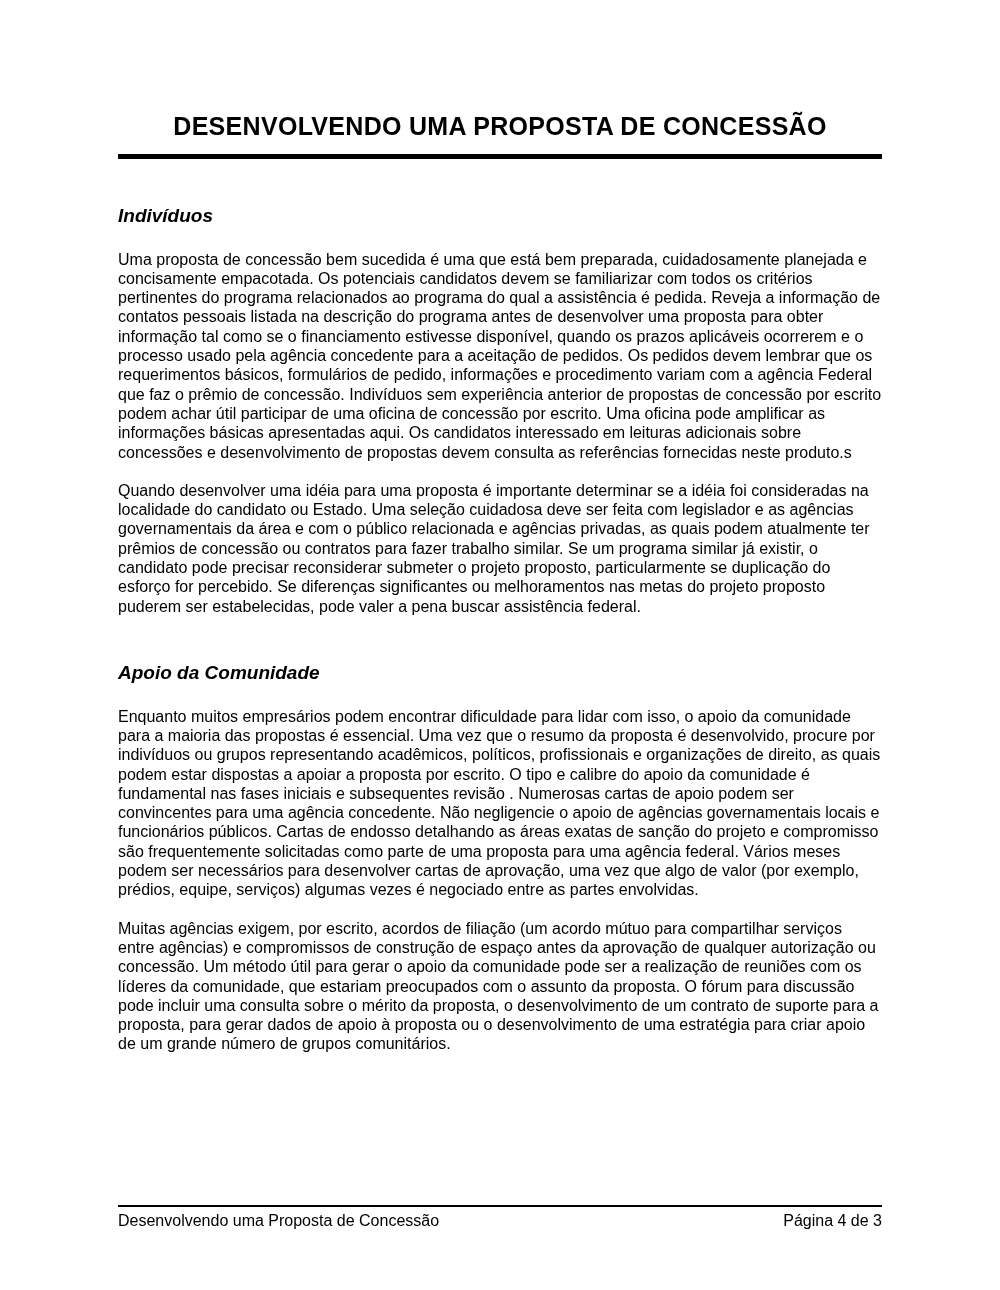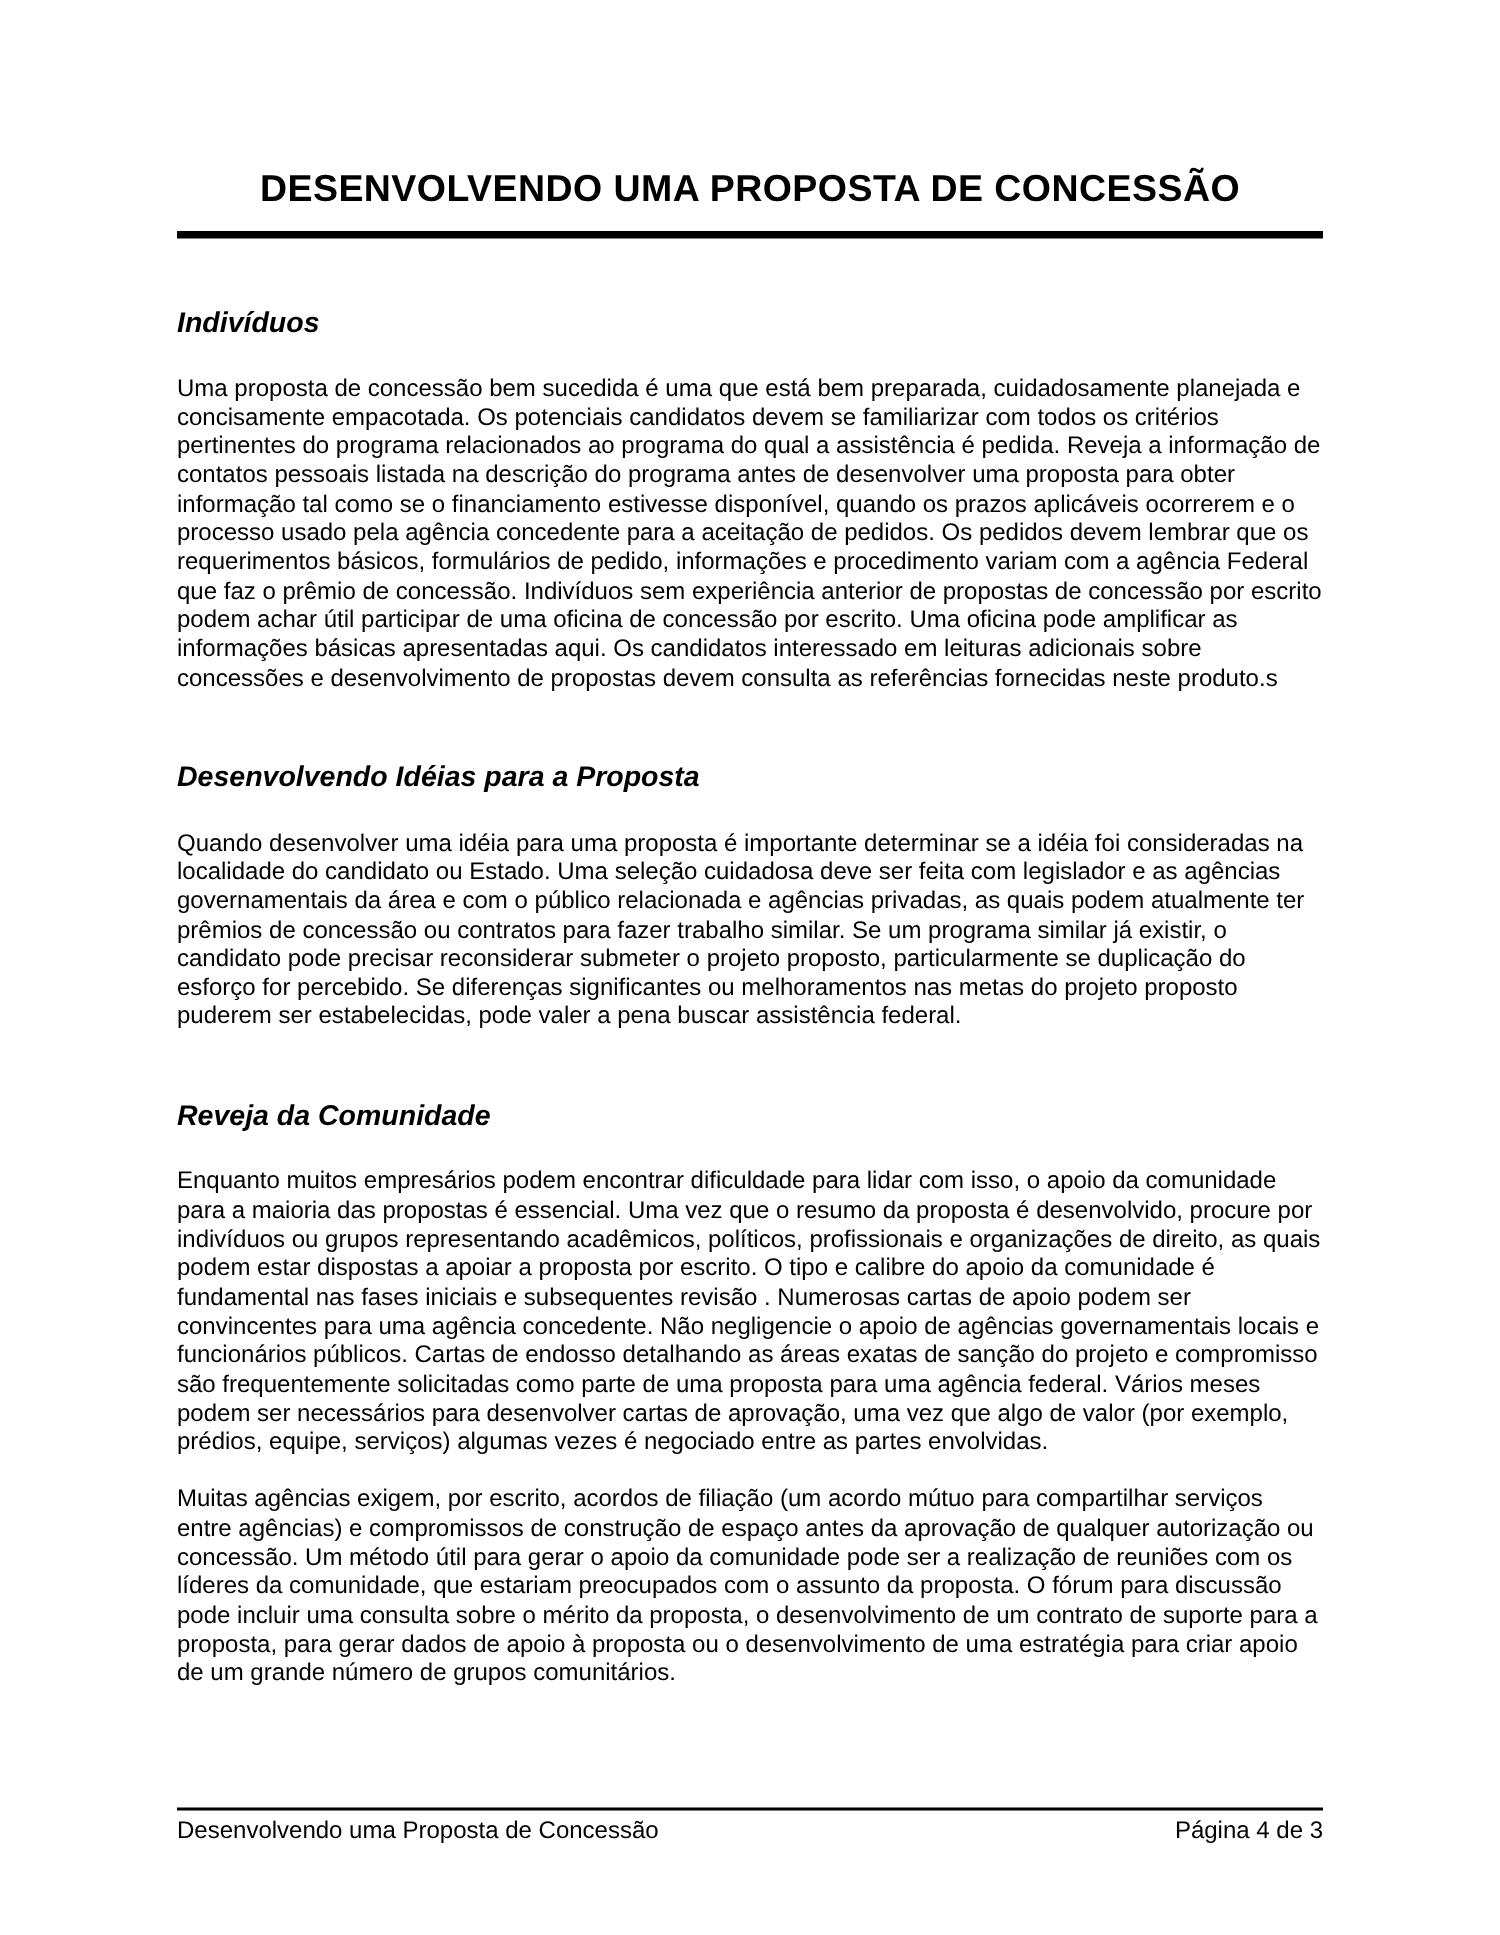--- a/index.html
+++ b/index.html
@@ -74,26 +74,25 @@
 
     <h1 class="doc-title">DESENVOLVENDO UMA PROPOSTA DE CONCESSÃO</h1>
     <div class="title-rule"></div>
 
     <section>
       <h2 class="section-heading">Indivíduos</h2>
       <p class="body-par">Uma proposta de concessão bem sucedida é uma que está bem preparada, cuidadosamente planejada e concisamente empacotada. Os potenciais candidatos devem se familiarizar com todos os critérios pertinentes do programa relacionados ao programa do qual a assistência é pedida. Reveja a informação de contatos pessoais listada na descrição do programa antes de desenvolver uma proposta para obter informação tal como se o financiamento estivesse disponível, quando os prazos aplicáveis ocorrerem e o processo usado pela agência concedente para a aceitação de pedidos. Os pedidos devem lembrar que os requerimentos básicos, formulários de pedido, informações e procedimento variam com a agência Federal que faz o prêmio de concessão. Indivíduos sem experiência anterior de propostas de concessão por escrito podem achar útil participar de uma oficina de concessão por escrito. Uma oficina pode amplificar as informações básicas apresentadas aqui. Os candidatos interessado em leituras adicionais sobre concessões e desenvolvimento de propostas devem consulta as referências fornecidas neste produto.s</p>
     </section>
 
     <section>
-      <h2 class="section-heading">Desenvolvendo Idéias para a Proposta</h2>
       <p class="body-par">Quando desenvolver uma idéia para uma proposta é importante determinar se a idéia foi consideradas na localidade do candidato ou Estado. Uma seleção cuidadosa deve ser feita com legislador e as agências governamentais da área e com o público relacionada e agências privadas, as quais podem atualmente ter prêmios de concessão ou contratos para fazer trabalho similar. Se um programa similar já existir, o candidato pode precisar reconsiderar submeter o projeto proposto, particularmente se duplicação do esforço for percebido. Se diferenças significantes ou melhoramentos nas metas do projeto proposto puderem ser estabelecidas, pode valer a pena buscar assistência federal.</p>
     </section>
 
     <section>
-      <h2 class="section-heading">Reveja da Comunidade</h2>
+      <h2 class="section-heading">Apoio da Comunidade</h2>
       <p class="body-par">Enquanto muitos empresários podem encontrar dificuldade para lidar com isso, o apoio da comunidade para a maioria das propostas é essencial. Uma vez que o resumo da proposta é desenvolvido, procure por indivíduos ou grupos representando acadêmicos, políticos, profissionais e organizações de direito, as quais podem estar dispostas a apoiar a proposta por escrito. O tipo e calibre do apoio da comunidade é fundamental nas fases iniciais e subsequentes revisão . Numerosas cartas de apoio podem ser convincentes para uma agência concedente. Não negligencie o apoio de agências governamentais locais e funcionários públicos. Cartas de endosso detalhando as áreas exatas de sanção do projeto e compromisso são frequentemente solicitadas como parte de uma proposta para uma agência federal. Vários meses podem ser necessários para desenvolver cartas de aprovação, uma vez que algo de valor (por exemplo, prédios, equipe, serviços) algumas vezes é negociado entre as partes envolvidas.</p>
       <p class="body-par">Muitas agências exigem, por escrito, acordos de filiação (um acordo mútuo para compartilhar serviços entre agências) e compromissos de construção de espaço antes da aprovação de qualquer autorização ou concessão. Um método útil para gerar o apoio da comunidade pode ser a realização de reuniões com os líderes da comunidade, que estariam preocupados com o assunto da proposta. O fórum para discussão pode incluir uma consulta sobre o mérito da proposta, o desenvolvimento de um contrato de suporte para a proposta, para gerar dados de apoio à proposta ou o desenvolvimento de uma estratégia para criar apoio de um grande número de grupos comunitários.</p>
     </section>
 
   </div>
 
   <div class="footer">
     <div class="footer-rule"></div>
     <div class="footer-row">
       <span>Desenvolvendo uma Proposta de Concessão</span>

